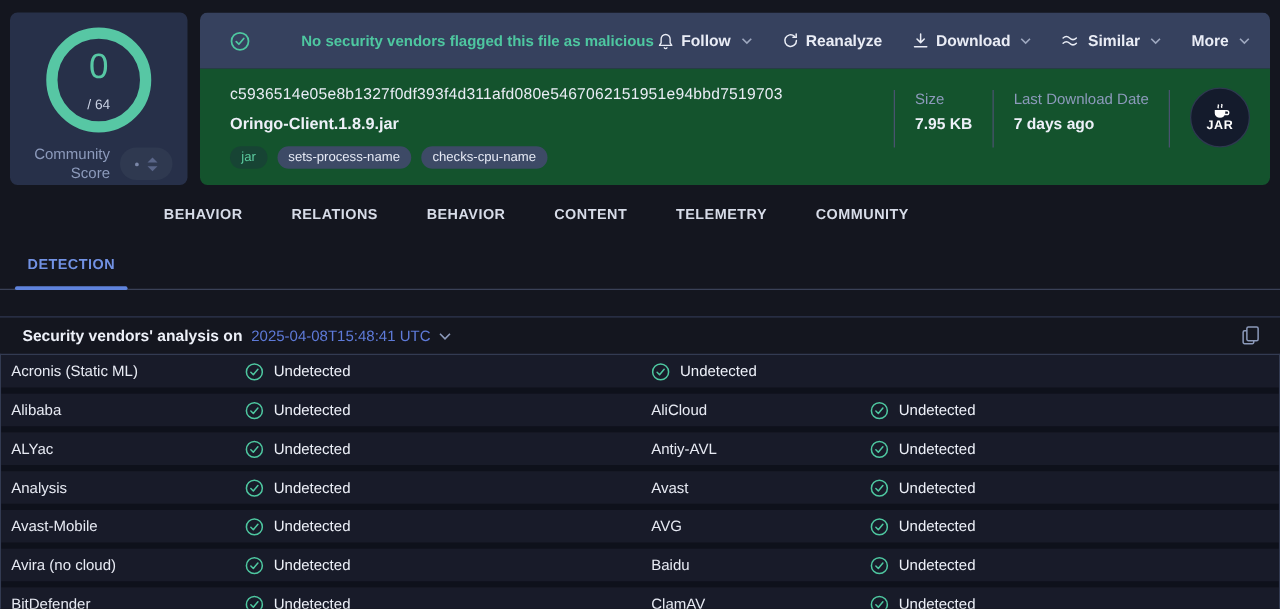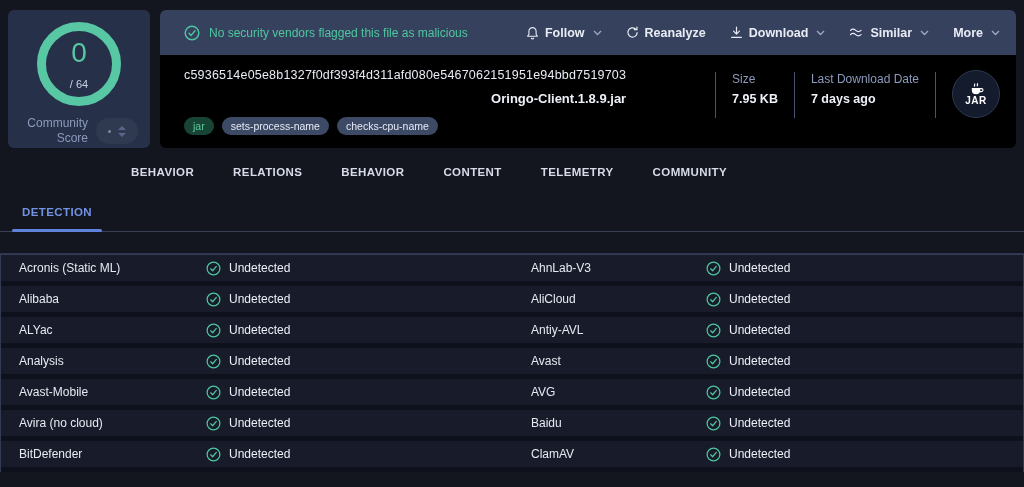--- a/index.html
+++ b/index.html
@@ -34,30 +34,30 @@
   .caret-up { width:0; height:0; border-left:4px solid transparent; border-right:4px solid transparent; border-bottom:4px solid #5A6689; }
   .caret-down { width:0; height:0; border-left:4px solid transparent; border-right:4px solid transparent; border-top:4px solid #5A6689; }
 
   
   .main-card { flex:1; height:138px; border-radius:6px; overflow:hidden; display:flex; flex-direction:column; }
   .banner-strip {
     height:45px; background:#36415E; display:flex; align-items:center;
     justify-content:space-between; padding:0 16px 0 24px; flex:none;
   }
   .banner-left { display:flex; align-items:center; gap:9px; color:#4EC7A0; }
-  .banner-msg { font-size:12px; font-weight:normal; color:#4EC7A0; }
+  .banner-msg { font-size:12px; font-weight:bold; color:#4EC7A0;margin-left:32px; }
   .toolbar { display:flex; align-items:center; gap:24px;font-weight:bold; }
   .tb-btn { display:flex; align-items:center; gap:6px; color:#E9ECF5; font-size:12.5px; cursor:pointer; }
   .tb-btn svg { display:block; }
   .chev { margin-left:2px; opacity:.8; }
 
-  .file-section { flex:1; background:#000000; display:flex; justify-content:space-between; padding:13px 16px 0 24px; }
+  .file-section { flex:1; background:#14532d; display:flex; justify-content:space-between; padding:13px 16px 0 24px; }
   .file-left { min-width:0; }
   .file-hash { font-size:12.5px; color:#E9ECF5; letter-spacing:.2px; }
-  .file-name { font-size:13px; color:#EDF0F8; margin-top:9px; font-weight:bold;text-align:right; }
+  .file-name { font-size:13px; color:#EDF0F8; margin-top:9px; font-weight:bold; }
   .tags-row { display:flex; gap:8px; margin-top:11px; align-items:center; }
   .tag { font-size:10.5px; padding:3px 9px; border-radius:9px; background:#3D4A66; color:#E6EAF5; white-space:nowrap; cursor:pointer; }
   .tag.primary { background:#174434; color:#5BCB9F; }
   .file-meta { display:flex; align-items:flex-start; gap:16px; padding-top:4px; }
   .meta-divider { width:1px; height:46px; background:#49536F; }
   .meta-block .meta-label { font-size:12px; color:#8C9ABB; }
   .meta-block .meta-value { font-size:12.5px; color:#EDF0F8; font-weight:bold; margin-top:6px; }
   .jar-badge {
     width:48px; height:48px; border-radius:50%; background:#141B2C; border:1px solid #2E3850;
     display:flex; flex-direction:column; align-items:center; justify-content:center; margin-top:-2px;
@@ -82,21 +82,21 @@
   .ah-title { font-size:12.5px; font-weight:bold; color:#EDF0F8; }
   .ah-date { font-size:12px; color:#5E7AD8; cursor:pointer; }
   .ah-chev { color:#8C9ABB; cursor:pointer; }
   .copy-btn { cursor:pointer; color:#8C9ABB; display:flex; }
 
   
   .det-table { border:1px solid #333B52; border-bottom:none; }
   .det-row {
     display:grid; grid-template-columns:187px 325px 175px 1fr;
     align-items:center; height:31px; background:#181B29;
-    border-bottom:5px solid #0E111B; padding-left:18px;
+    border-bottom:5px solid #0E111B; padding-left:8px;
   }
   .vendor-name { font-size:12px; color:#E7EAF3; }
   .status-cell { display:flex; align-items:center; gap:8px; }
   .status-text { font-size:12px; font-weight:normal; color:#EDF0F8; }
   .check-icon { color:#4EC7A0; display:flex; }
 </style>
 </head>
 <body>
 
 <div class="header-wrap">
@@ -234,33 +234,49 @@
     <div class="tab active">DETECTION</div>
     <div class="tab">BEHAVIOR</div>
     <div class="tab">RELATIONS</div>
     <div class="tab">BEHAVIOR</div>
     <div class="tab">CONTENT</div>
     <div class="tab">TELEMETRY</div>
     <div class="tab">COMMUNITY</div>
   </div>
 
 <div class="analysis-section">
+  <div class="analysis-header">
+    <div class="ah-left">
+      <span class="ah-title">Security vendors' analysis on</span>
+      <span class="ah-date">2025-04-08T15:48:41 UTC</span>
+      <span class="ah-chev">
+        <svg width="10" height="7" viewBox="0 0 10 7" fill="none" stroke="#8C9ABB" stroke-width="1.3">
+            <path d="M1 1l4 4 4-4"></path>
+          </svg>
+      </span>
+    </div>
+    <span class="copy-btn">
+      <svg width="15" height="17" viewBox="0 0 15 17" fill="none" stroke="#8C9ABB" stroke-width="1.2">
+        <rect x="4.5" y="1.5" width="9" height="11" rx="1.2"></rect>
+        <path d="M4.5 4.5H2.7a1.2 1.2 0 0 0-1.2 1.2v8.1a1.2 1.2 0 0 0 1.2 1.2h6.1a1.2 1.2 0 0 0 1.2-1.2v-1.3"></path>
+      </svg>
+    </span>
+  </div>
   <div class="det-table">
       <div class="det-row">
         <div class="vendor-name">Acronis (Static ML)</div>
         <div class="status-cell">
           <span class="check-icon">
             <svg width="15" height="15" viewBox="0 0 16 16" fill="none" stroke="#4EC7A0" stroke-width="1.3">
               <circle cx="8" cy="8" r="6.8"></circle>
               <path d="M5 8.3l2.1 2.1L11 5.8" stroke-linecap="round" stroke-linejoin="round"></path>
             </svg>
           </span>
           <span class="status-text">Undetected</span>
         </div>
-        <div class="vendor-name">AhnLab-V3</div>
         <div class="status-cell">
           <span class="check-icon">
             <svg width="15" height="15" viewBox="0 0 16 16" fill="none" stroke="#4EC7A0" stroke-width="1.3">
               <circle cx="8" cy="8" r="6.8"></circle>
               <path d="M5 8.3l2.1 2.1L11 5.8" stroke-linecap="round" stroke-linejoin="round"></path>
             </svg>
           </span>
           <span class="status-text">Undetected</span>
         </div>
       </div>

